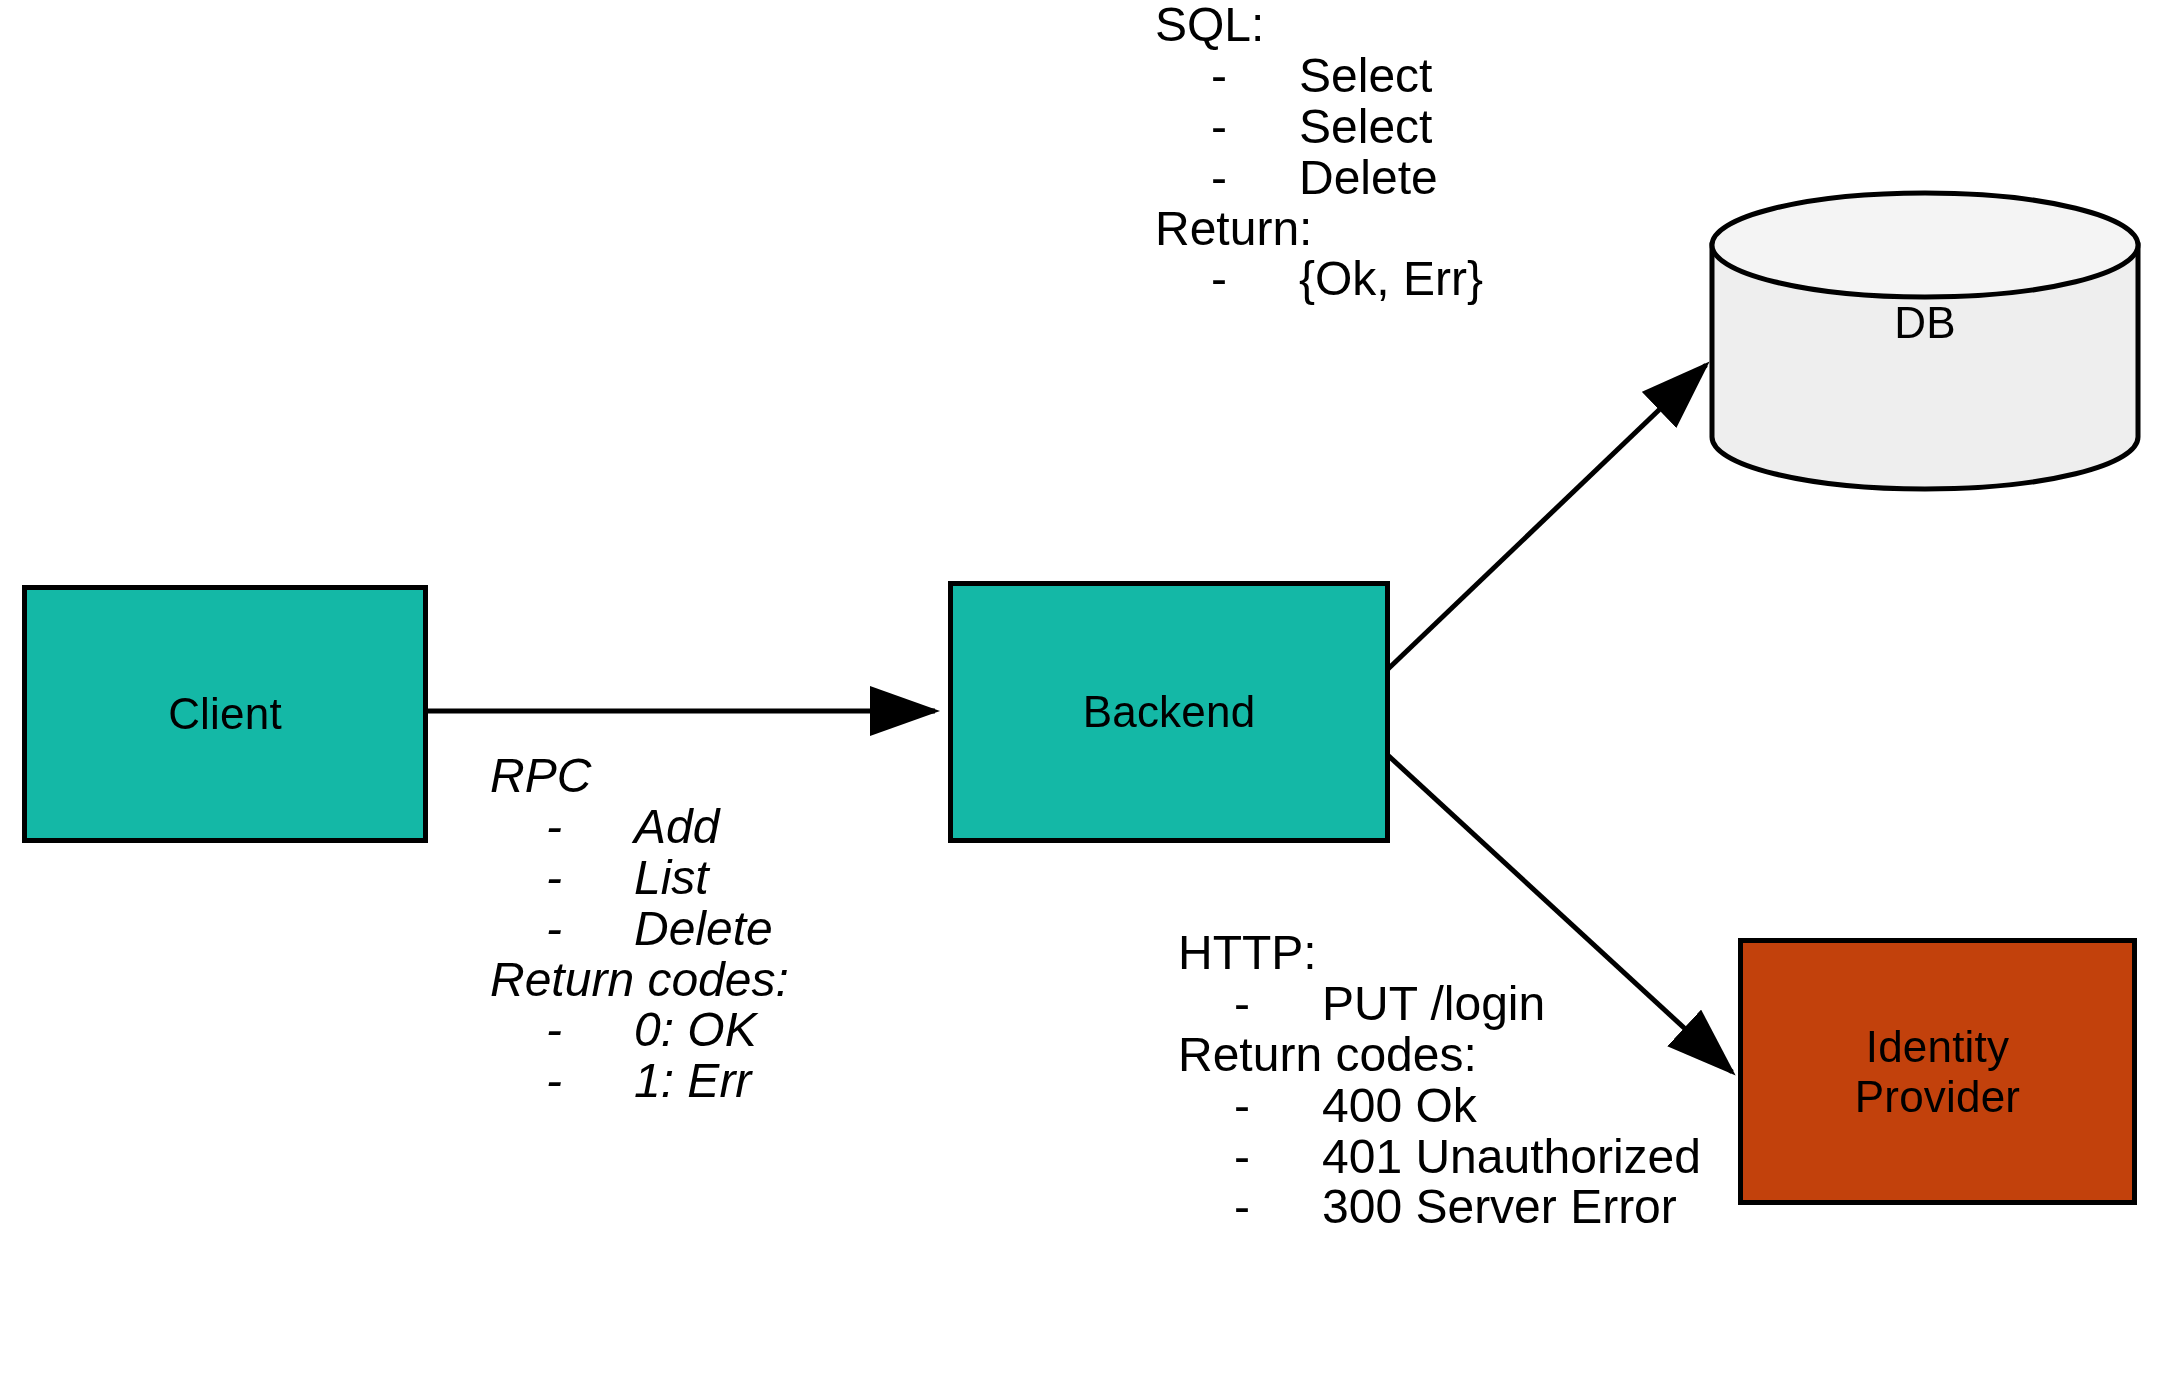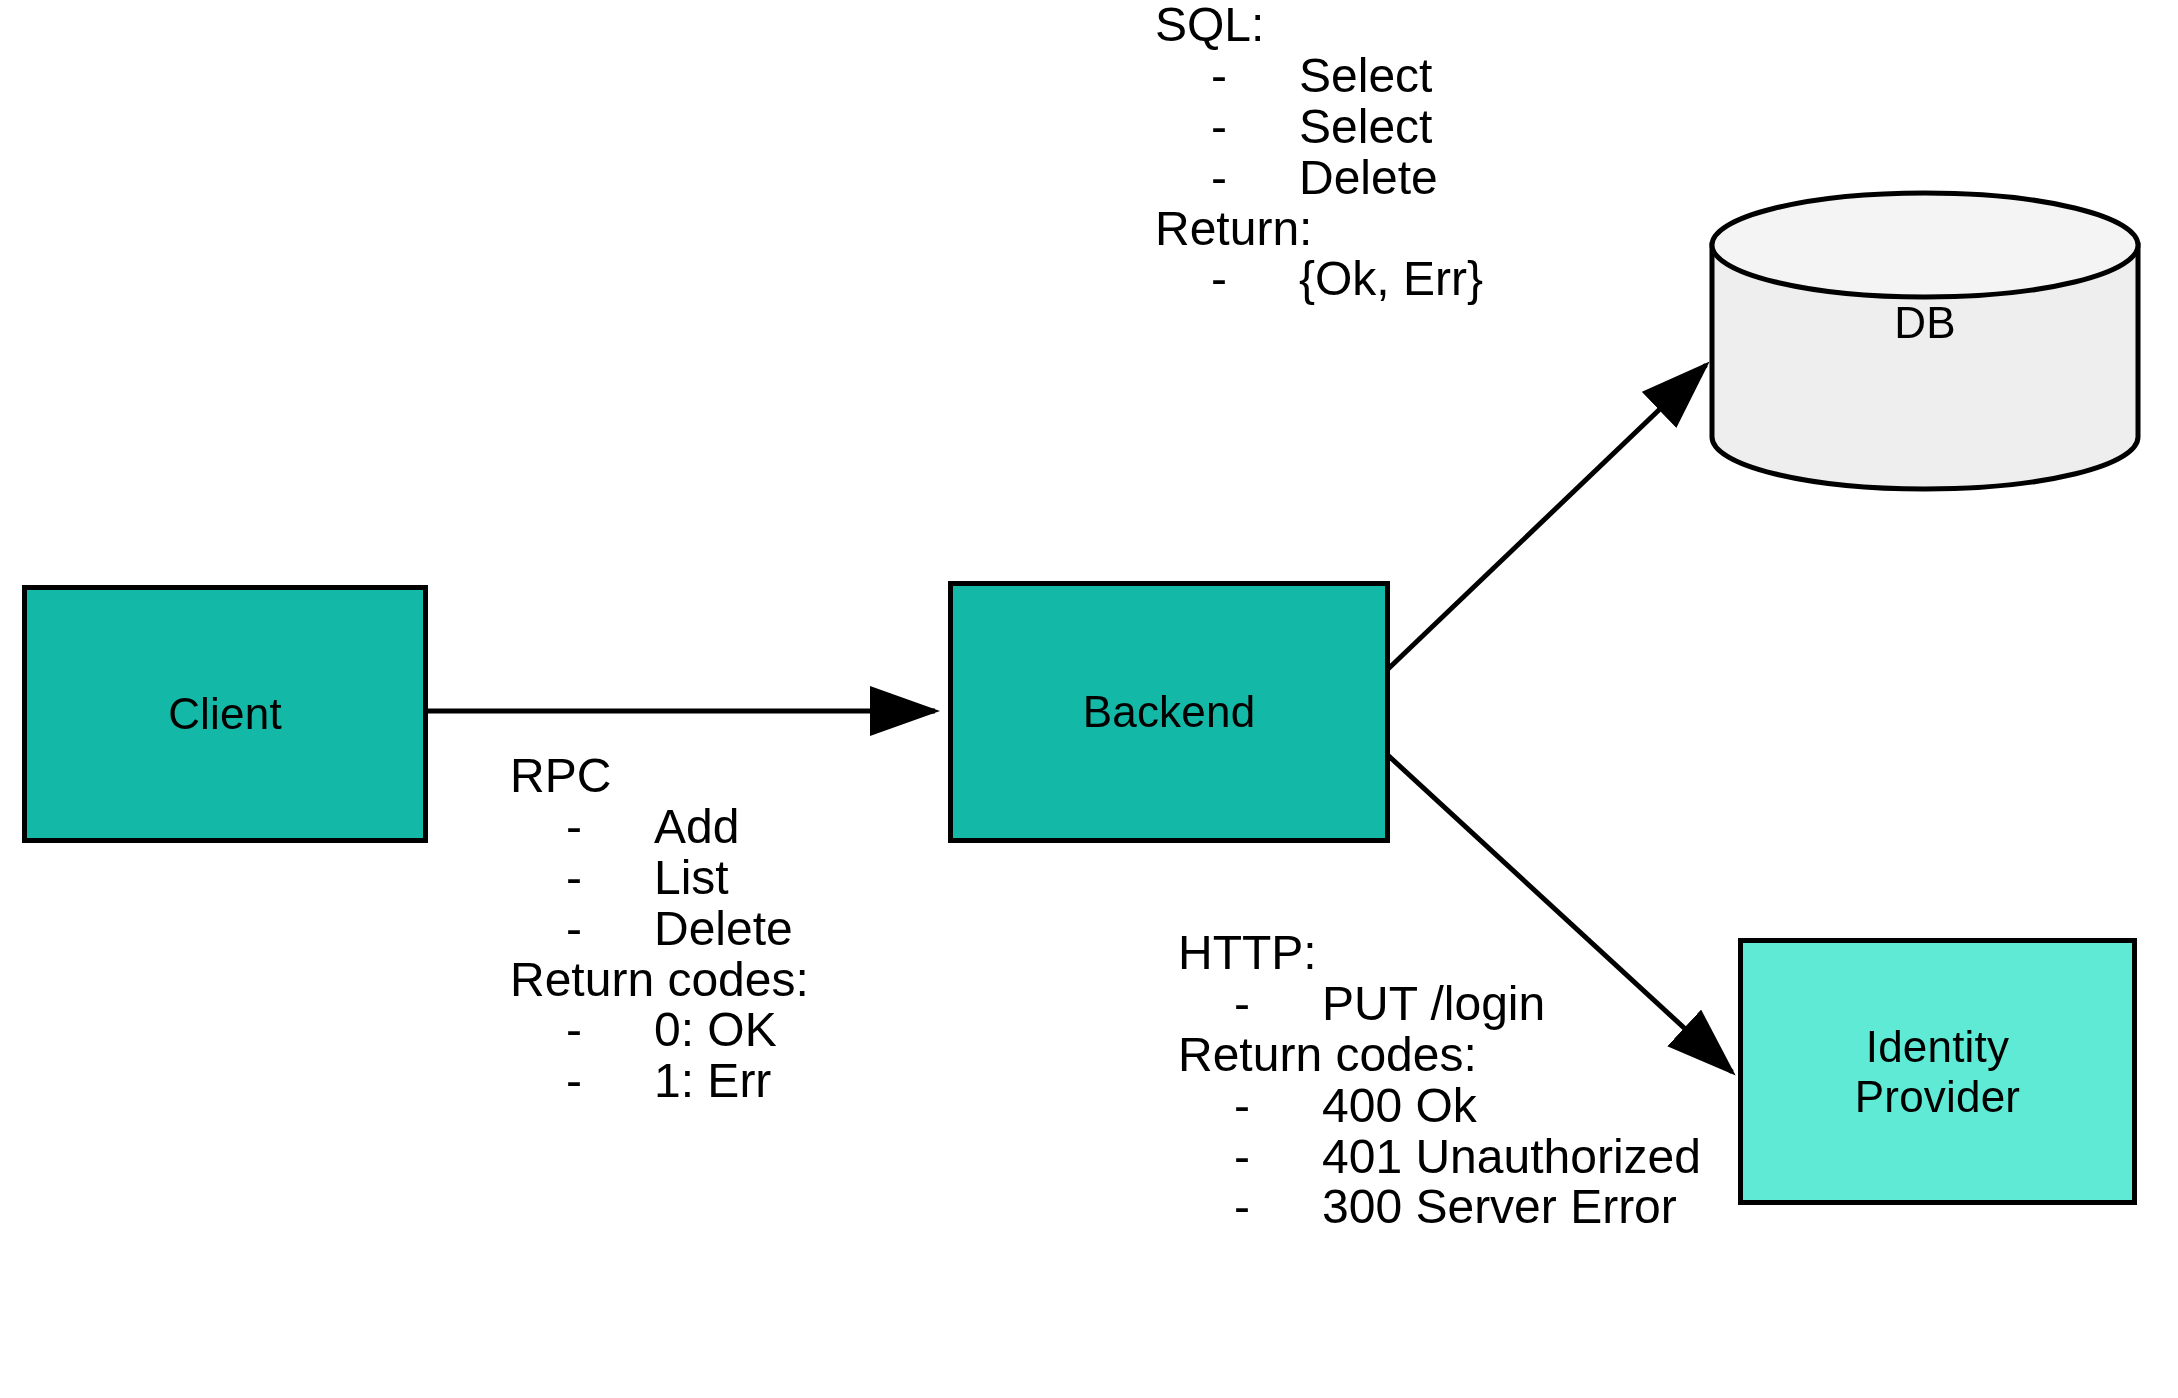--- a/index.html
+++ b/index.html
@@ -28,21 +28,21 @@
     position: absolute;
     box-sizing: border-box;
     border: 5px solid #000000;
     display: flex;
     align-items: center;
     justify-content: center;
     text-align: center;
     line-height: 1.12;
   }
   .node-box.fill-yellow { background: #14b8a6; }
-  .node-box.fill-gray   { background: #5eead4; }
+  .node-box.fill-gray   { background: #c2410c; }
   .node-label {
     font-size: 44px;
     font-weight: 400;
     letter-spacing: 0.2px;
     white-space: pre-line;
   }
   
   #node-client {
     left: 22px; top: 585px; width: 406px; height: 258px;
   }
@@ -72,21 +72,21 @@
   .annot .head { display: block; }
   .annot .bullet {
     display: block;
     padding-left: 56px;
   }
   .annot .bullet .dash {
     display: inline-block;
     width: 88px;
   }
   #annot-sql  { left: 1155px; top: 0px; }
-  #annot-rpc  { left: 510px;  top: 751px; }
+  #annot-rpc  { left: 490px;  top: 751px; font-style: italic; }
   #annot-http { left: 1178px; top: 928px; }
 </style>
 </head>
 <body>
 
 <div id="canvas">
 
   <svg class="svg-layer" viewBox="0 0 2178 1398">
     <defs>
       <marker id="arrowhead" markerWidth="14" markerHeight="10" refX="13" refY="5" orient="auto" markerUnits="strokeWidth">

